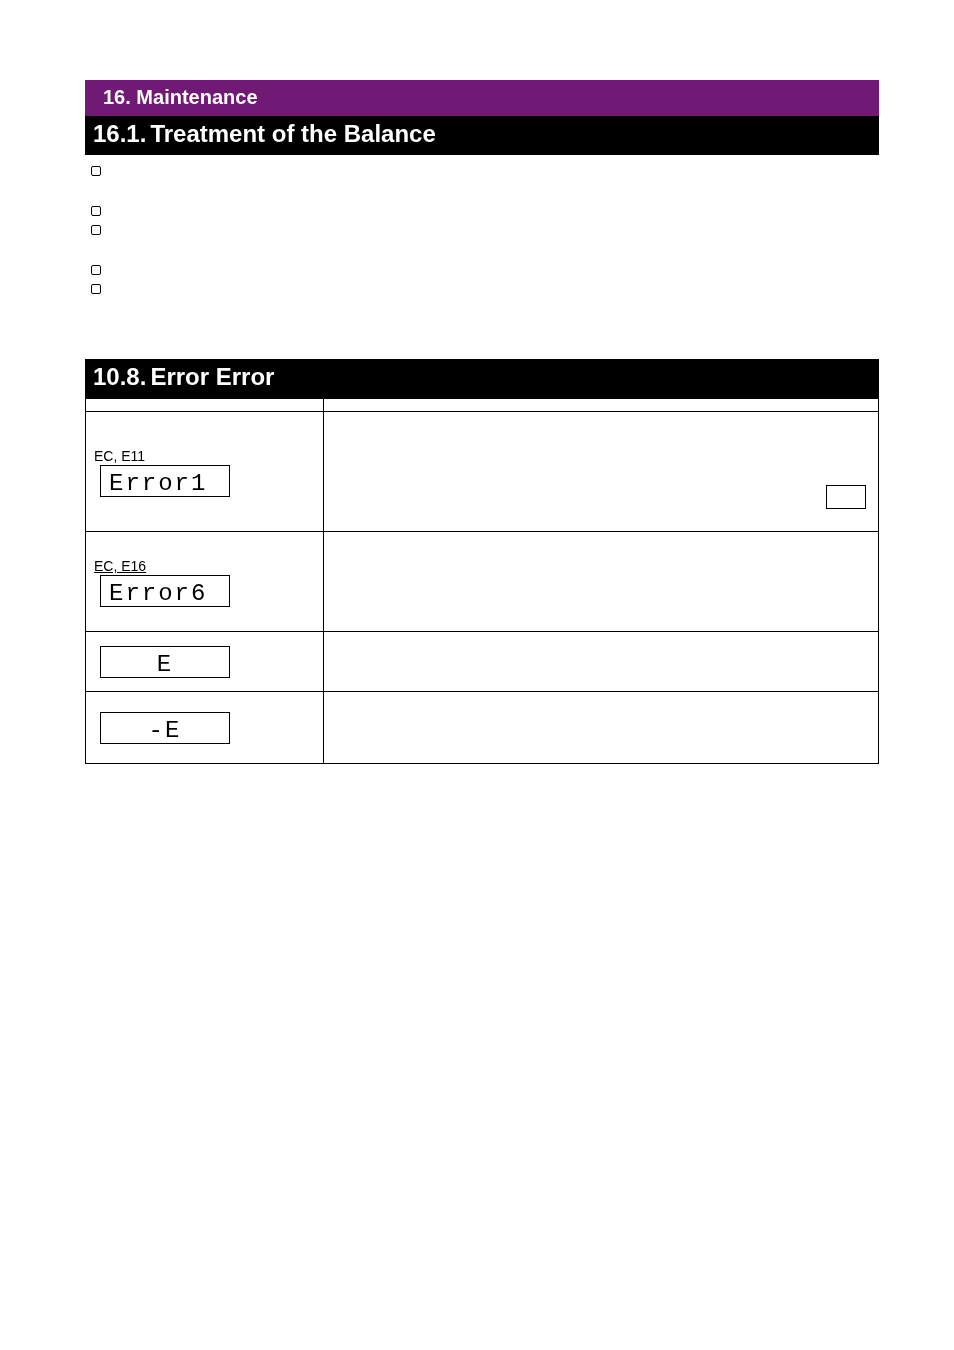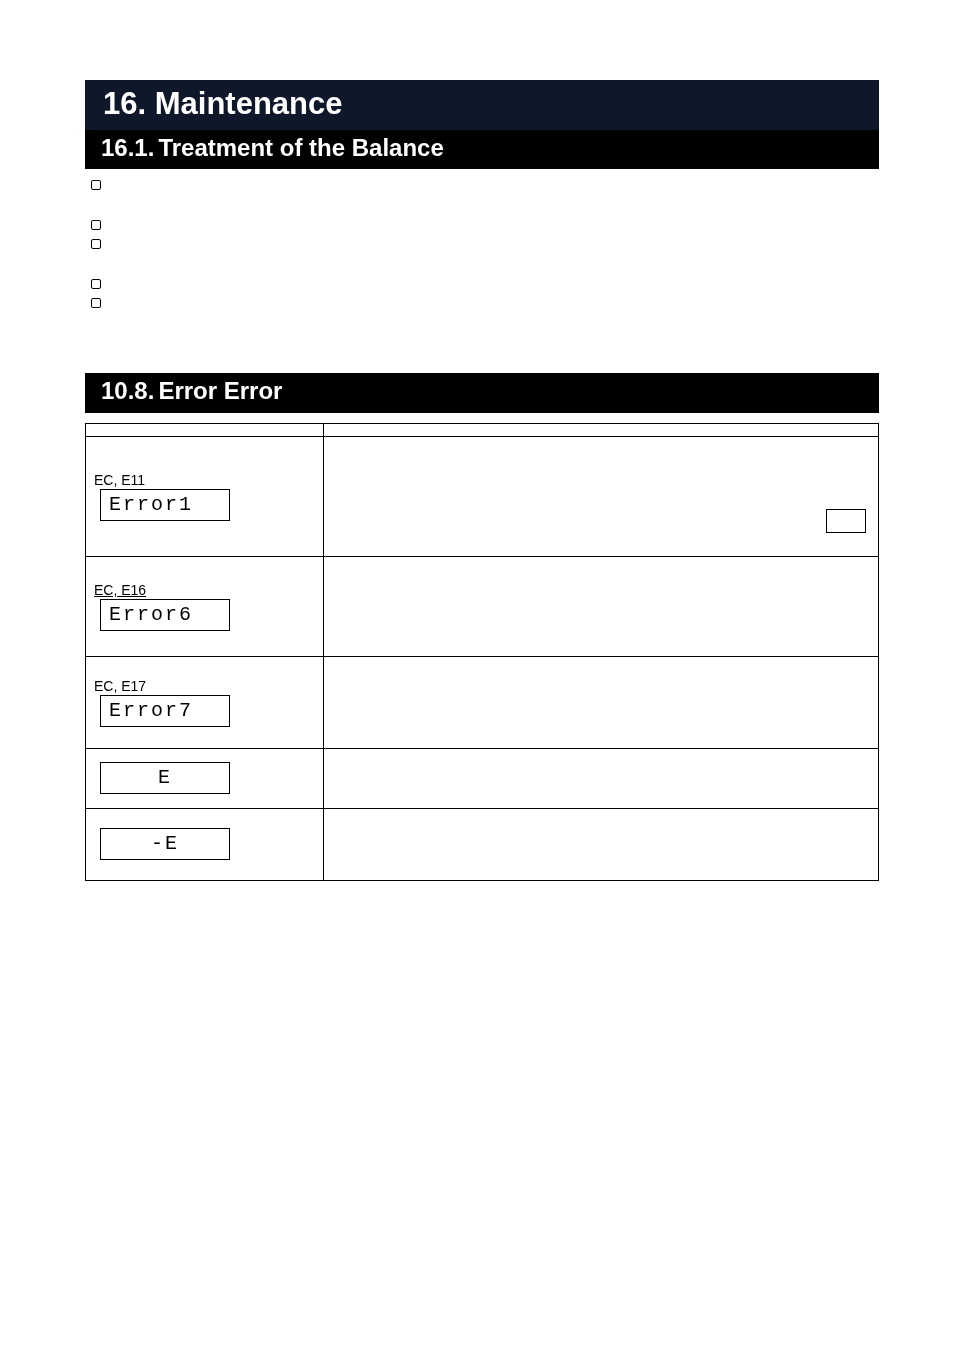--- a/index.html
+++ b/index.html
@@ -7,32 +7,32 @@
       font-family: Arial, "Helvetica Neue", Helvetica, sans-serif;
       background: #fff;
       width: 954px;
       height: 1350px;
       padding: 80px 75px 60px 85px;
       color: #000;
       font-size: 14px;
       line-height: 1.3;
     }
     .chapter-bar {
-      background: #0f172a;
+      background: #701a75;
       color: #fff;
-      font-size: 31px;
+      font-size: 20px;
       font-weight: bold;
       padding: 4px 8px 6px 18px;
     }
     .section-bar {
       background: #000;
       color: #fff;
       font-size: 24px;
       font-weight: bold;
-      padding: 2px 8px 6px 16px;
+      padding: 2px 8px 6px 8px;
     }
     .section-num { margin-right: 4px; }
     .bullets {
       margin-top: 8px;
       padding-left: 6px;
     }
     .bullet-row {
       display: flex;
       align-items: flex-start;
       gap: 10px;
@@ -44,42 +44,41 @@
       border-radius: 2px;
       flex: 0 0 auto;
       margin-top: 3px;
     }
     .bullet-text { flex: 1; }
     .bullet-text.double { min-height: 34px; }
 
     .sec16-2 { margin-top: 44px; }
 
     table.errors {
-      margin-top: 10px;
       width: 100%;
       border-collapse: collapse;
       table-layout: fixed;
     }
     table.errors th, table.errors td {
       border: 1px solid #000;
       vertical-align: middle;
       padding: 6px 8px;
       font-weight: normal;
       text-align: left;
     }
     table.errors th:first-child { width: 30%; }
     .dispcell { padding-top: 10px; padding-bottom: 10px; }
     .lcdbox {
       display: inline-block;
       border: 1px solid #000;
       width: 130px;
       height: 32px;
       margin-left: 6px;
       font-family: "Courier New", Courier, monospace;
-      font-size: 20px;
+      font-size: 24px;
       letter-spacing: 2px;
       padding: 2px 8px;
     }
     .emptybox {
       display: inline-block;
       border: 1.5px solid #000;
       width: 40px;
       height: 24px;
       vertical-align: middle;
       margin: 0 4px;
@@ -153,27 +152,20 @@
     </tr>
 
     <tr class="tall2">
       <td class="dispcell">
         <span>EC, E16</span><br>
         <span class="lcdbox">Error6</span>
       </td>
       <td></td>
     </tr>
 
-    <tr class="tall3">
-      <td class="dispcell">
-        <span>EC, E17</span><br>
-        <span class="lcdbox">Error7</span>
-      </td>
-      <td></td>
-    </tr>
 
 
 
     <tr class="tall5">
       <td class="dispcell">
         <span class="lcdbox" style="text-align:center;">  E</span>
       </td>
       <td></td>
     </tr>
 

